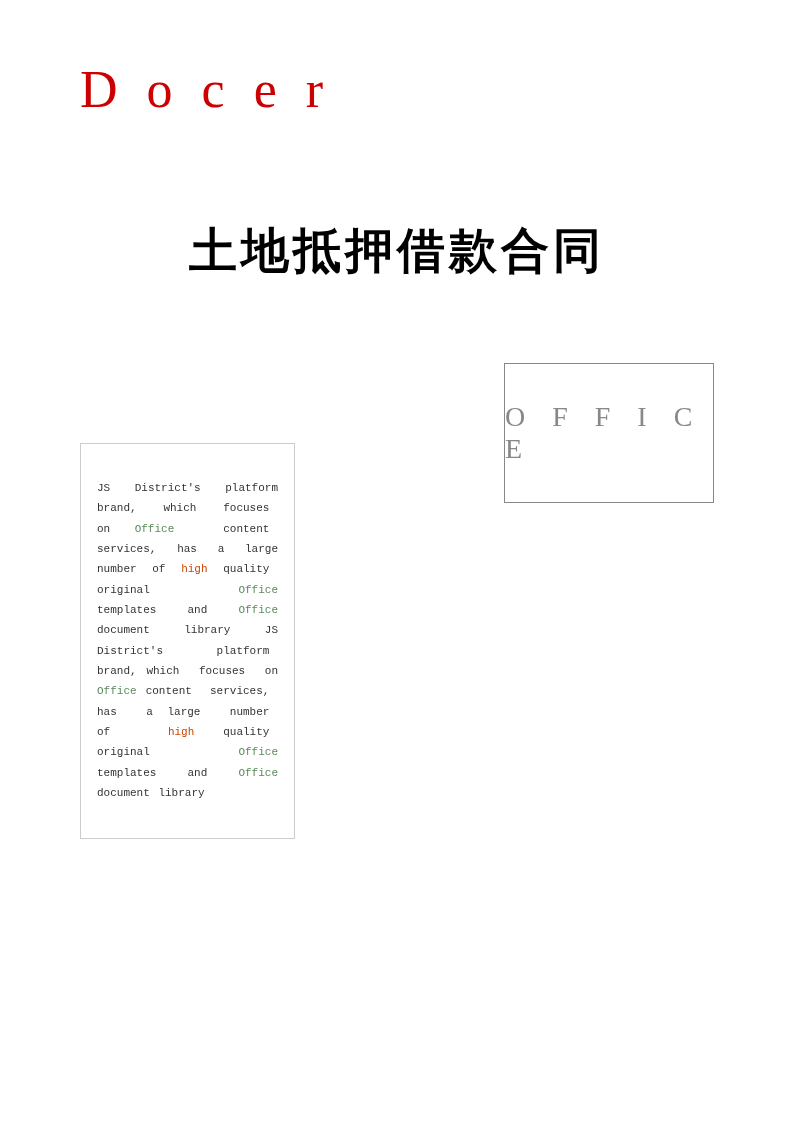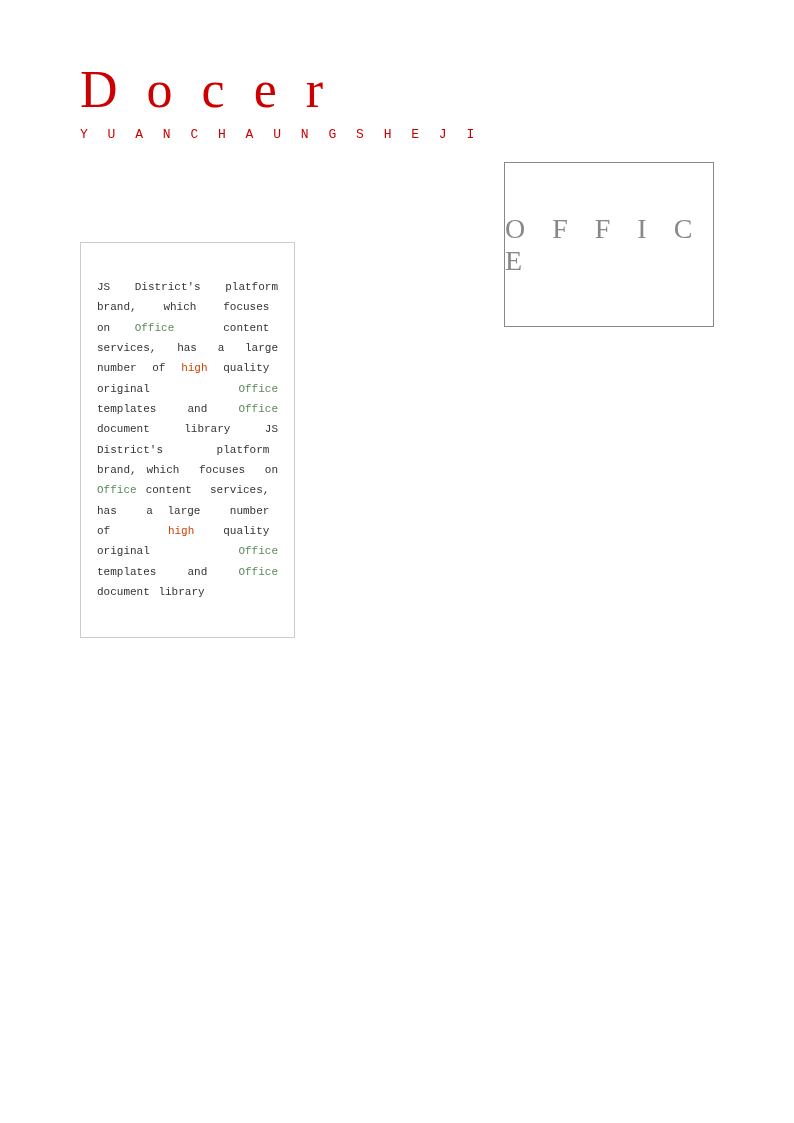--- a/index.html
+++ b/index.html
@@ -63,21 +63,21 @@
       position: relative;
       margin-top: 20px;
       height: 420px;
     }
 
     .office-box {
       position: absolute;
       right: 0;
       top: 0;
       width: 210px;
-      height: 165px;
+      height: 140px;
       border: 1.5px solid #888888;
       display: flex;
       align-items: center;
       justify-content: center;
     }
 
     .office-text {
       font-family: 'Times New Roman', serif;
       font-size: 28px;
       letter-spacing: 10px;
@@ -112,23 +112,25 @@
       color: #cc4400;
     }
   </style>
 </head>
 <body>
 
 <div class="page">
 
   <div class="logo-section">
     <div class="logo-title">D o c e r</div>
-    <div class="logo-subtitle">Y U A N C H A U N G S H E J I</div>
   </div>
 
+  <div class="main-title">
+    <h1>土地抵押借款合同</h1>
+  </div>
 
   <div class="content-area">
 
     <div class="office-box">
       <span class="office-text">O F F I C E</span>
     </div>
 
     <div class="text-box">
       <p>
         JS&nbsp; District's&nbsp; platform brand,&nbsp; which&nbsp; focuses&nbsp; on

